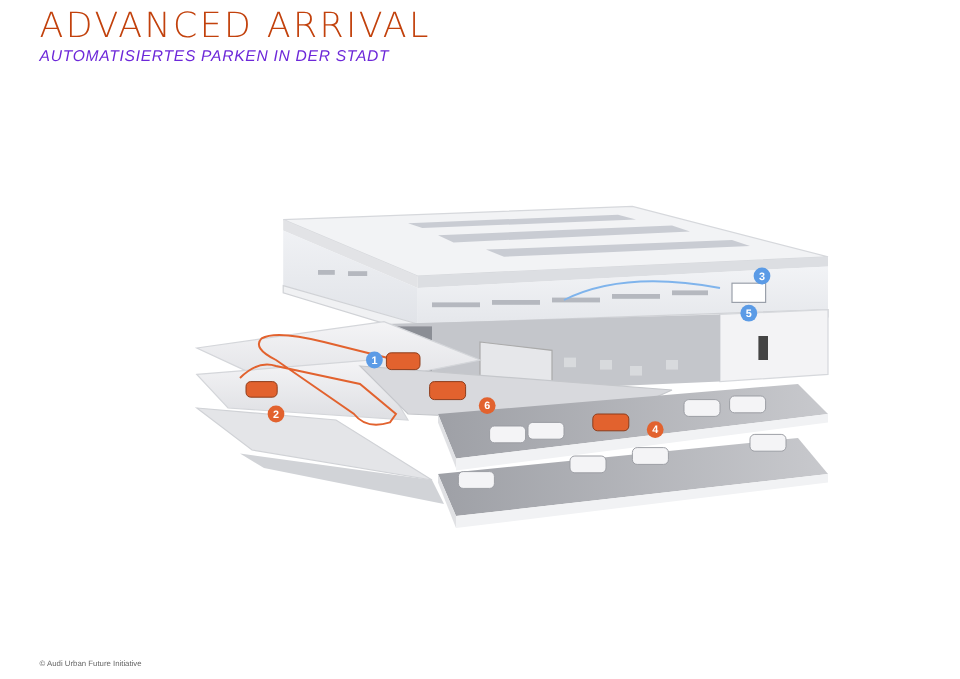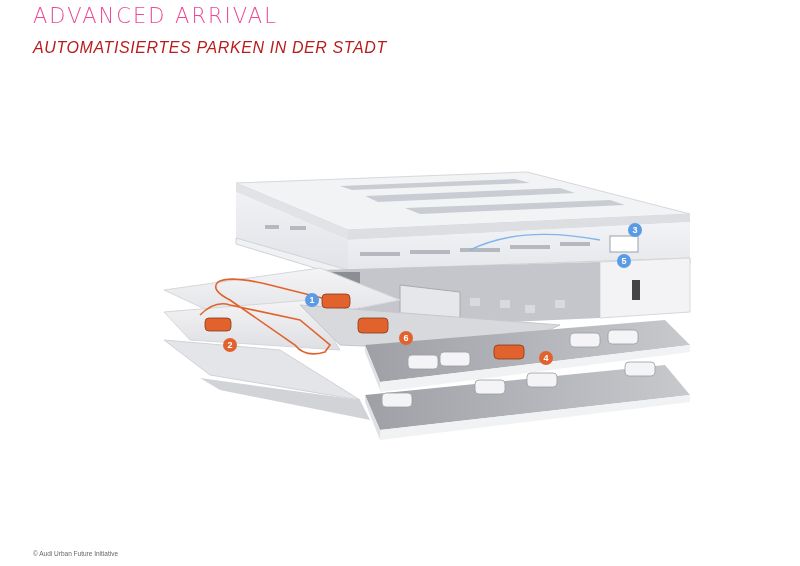--- a/index.html
+++ b/index.html
@@ -1,18 +1,18 @@
 <!DOCTYPE html>
 <html><head>
 <meta charset="utf-8">
 <style>
   html, body { margin:0; padding:0; background:#ffffff; }
   body { width:800px; height:566px; position:relative; overflow:hidden; font-family:"Liberation Sans", sans-serif; }
-  .title { position:absolute; left:33px; top:4px; font-size:21px; font-weight:300; letter-spacing:2px; color:#ec4899; font-family:"DejaVu Sans", sans-serif; font-weight:200; }
-  .subtitle { position:absolute; left:33px; top:39px; font-size:16px; font-style:italic; color:#b91c1c; letter-spacing:0.6px; font-family:"Liberation Sans", sans-serif; }
+  .title { position:absolute; left:33px; top:4px; font-size:29px; font-weight:300; letter-spacing:2px; color:#c2410c; font-family:"DejaVu Sans", sans-serif; font-weight:200; }
+  .subtitle { position:absolute; left:33px; top:39px; font-size:13px; font-style:italic; color:#6d28d9; letter-spacing:0.6px; font-family:"Liberation Sans", sans-serif; }
   .copyright { position:absolute; left:33px; top:550px; font-size:6.5px; color:#666; font-family:"Liberation Sans", sans-serif; }
   svg.scene { position:absolute; left:0; top:0; }
   .badge text { font-family:"Liberation Sans", sans-serif; font-size:9px; font-weight:bold; fill:#fff; }
 </style>
 </head>
 <body>
 
 <div class="title">ADVANCED ARRIVAL</div>
 <div class="subtitle">AUTOMATISIERTES PARKEN IN DER STADT</div>
 

